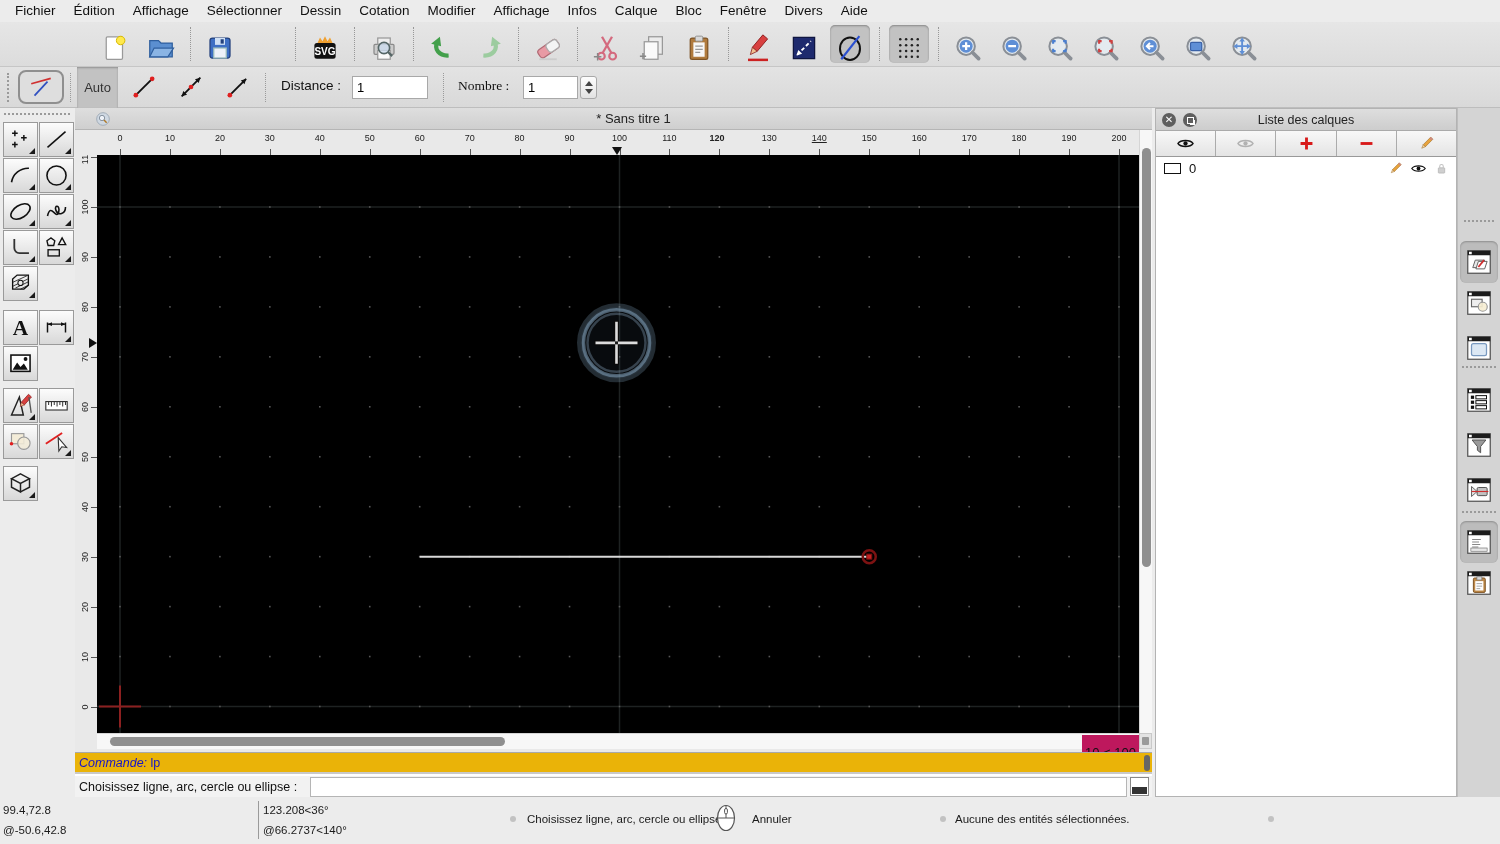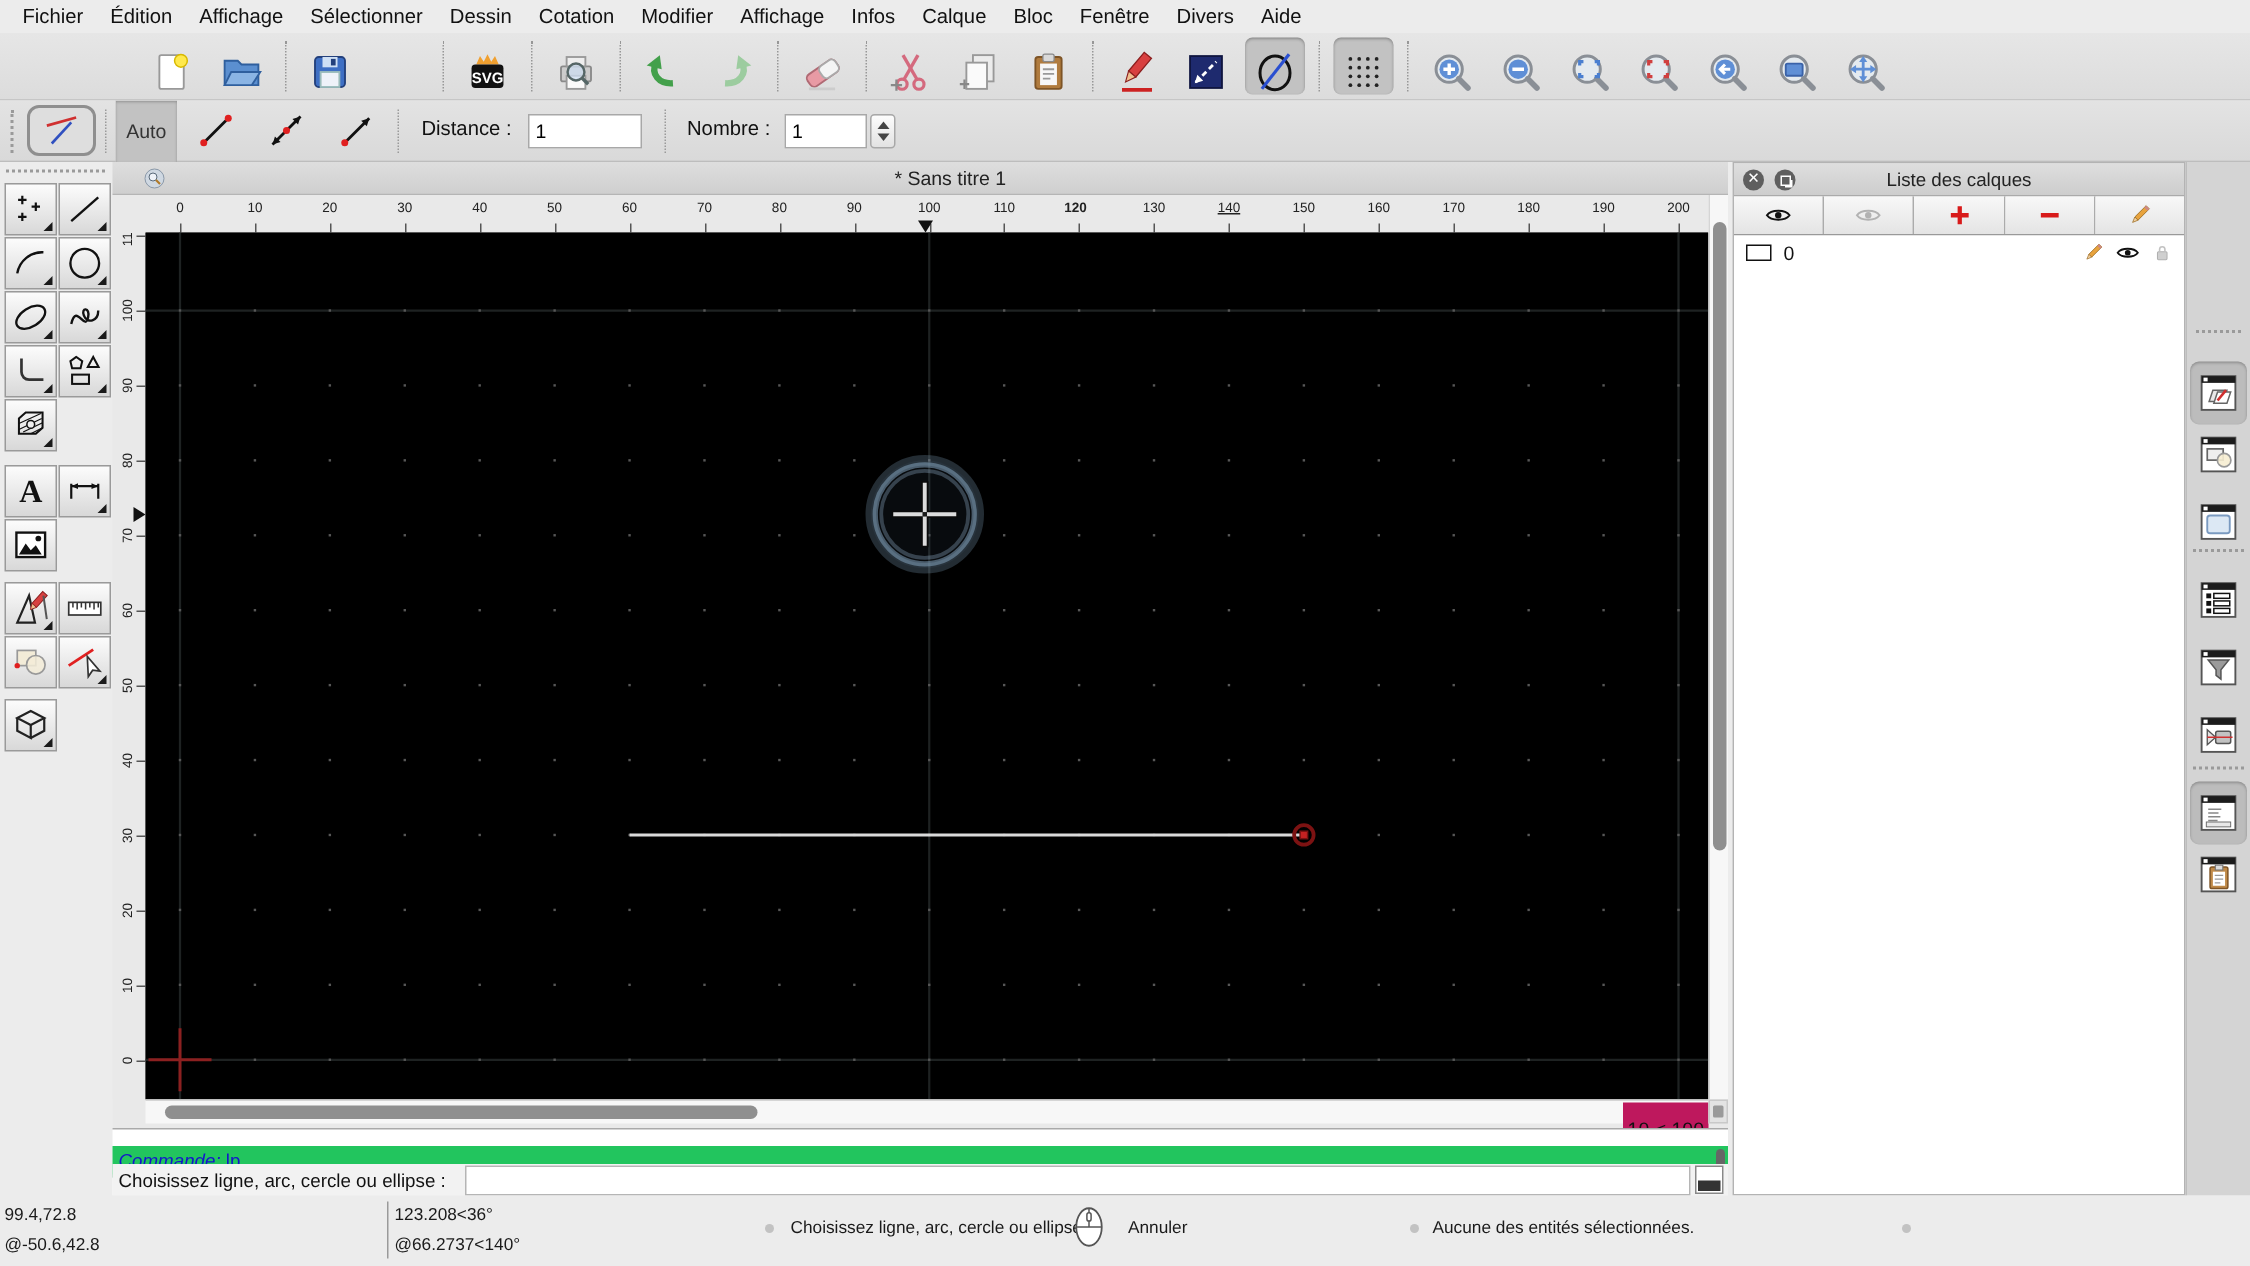--- a/index.html
+++ b/index.html
@@ -75,22 +75,22 @@
     background:#e3e3e3; border:1px solid #c9c9c9; }
   #scroll-corner:after { content:""; position:absolute; left:2px; top:3px; width:7px; height:8px;
     background:#9a9a9a; border-radius:1px; }
   #hscroll { position:absolute; left:22px; top:625px; width:1042px; height:16px;
     background:#f7f7f7; border-top:1px solid #d5d5d5; }
   #hthumb { position:absolute; top:3px; height:9px; border-radius:5px; background:#8f8f8f; }
   #page-ind { position:absolute; right:0px; top:1px; font-size:13px; color:#111;
     background:#be185d; padding:10px 3px; line-height:15px; }
   #cmdarea { position:absolute; left:0; top:644px; width:1077px; height:45px;
     border-top:1px solid #a9a9a9; background:#fff; }
-  #cmd-history { position:absolute; left:0; top:11px; width:1077px; height:21px;
-    border-bottom:2px solid #c9c9c9; background:#22c55e; font-size:12.5px; color:#1414cc;
+  #cmd-history { position:absolute; left:0; top:0; width:1077px; height:21px;
+    border-bottom:2px solid #c9c9c9; background:#eab308; font-size:12.5px; color:#1414cc;
     line-height:21px; padding-left:4px; }
   #cmd-history .pfx { font-style:italic; }
   #cmd-mini-scroll { position:absolute; right:2px; top:2px; width:6px; height:16px;
     background:#666; border-radius:3px; }
   #cmd-row { position:absolute; left:0; top:23px; width:1077px; height:22px; background:#f2f2f2; }
   #cmd-label { position:absolute; left:4px; top:0; font-size:12.5px; color:#111; line-height:22px; }
   #cmd-input { position:absolute; left:235px; top:1px; width:817px; height:20px;
     border:1px solid #b5b5b5; background:#fff; font-family:inherit; font-size:12px; }
   #cmd-kbd { position:absolute; left:1055px; top:1px; width:19px; height:19px;
     background:#fff; border:1px solid #888; }
@@ -374,21 +374,21 @@
           <line x1="5" y1="19" x2="19" y2="5" stroke="#111" stroke-width="1.6"></line>
           <path d="M19 5l-4.6 1.4 3.2 3.2z" fill="#111"></path>
           <circle cx="5" cy="19" r="2" fill="#e02020"></circle>
         </svg>
       </div>
     </div>
   <div class="vhandle" style="left:265px; top:6px; height:29px; border-left:1px dotted #9a9a9a;"></div>
   <span class="t2label" style="left:281px;">Distance :</span>
   <input class="t2input" style="left: 352px; width: 76px;" id="distance-input" value="1">
   <div class="vhandle" style="left:443px; top:6px; height:29px; border-left:1px dotted #9a9a9a;"></div>
-  <span class="t2label" style="left:458px;">Nombre :</span>
+  <span class="t2label" style="left:458px;font-family:Liberation Serif, serif;">Nombre :</span>
   <input class="t2input" style="left: 523px; width: 55px;" id="nombre-input" value="1">
   <div id="stepper"></div>
 </div>
 
 <div id="palette">
   <div style="position:absolute; left:4px; top:5px; width:66px; border-top:2px dotted #9a9a9a;"></div>
 <div class="pbtn" style="left: 3px; top: 14px;">
       <svg viewBox="0 0 24 24" width="27" height="27">
         <path d="M4.5 6.5h5M7 4v5M12.5 10.5h5M15 8v5M4.5 16.5h5M7 14v5" stroke="#111" stroke-width="1.3"></path>
       </svg>

